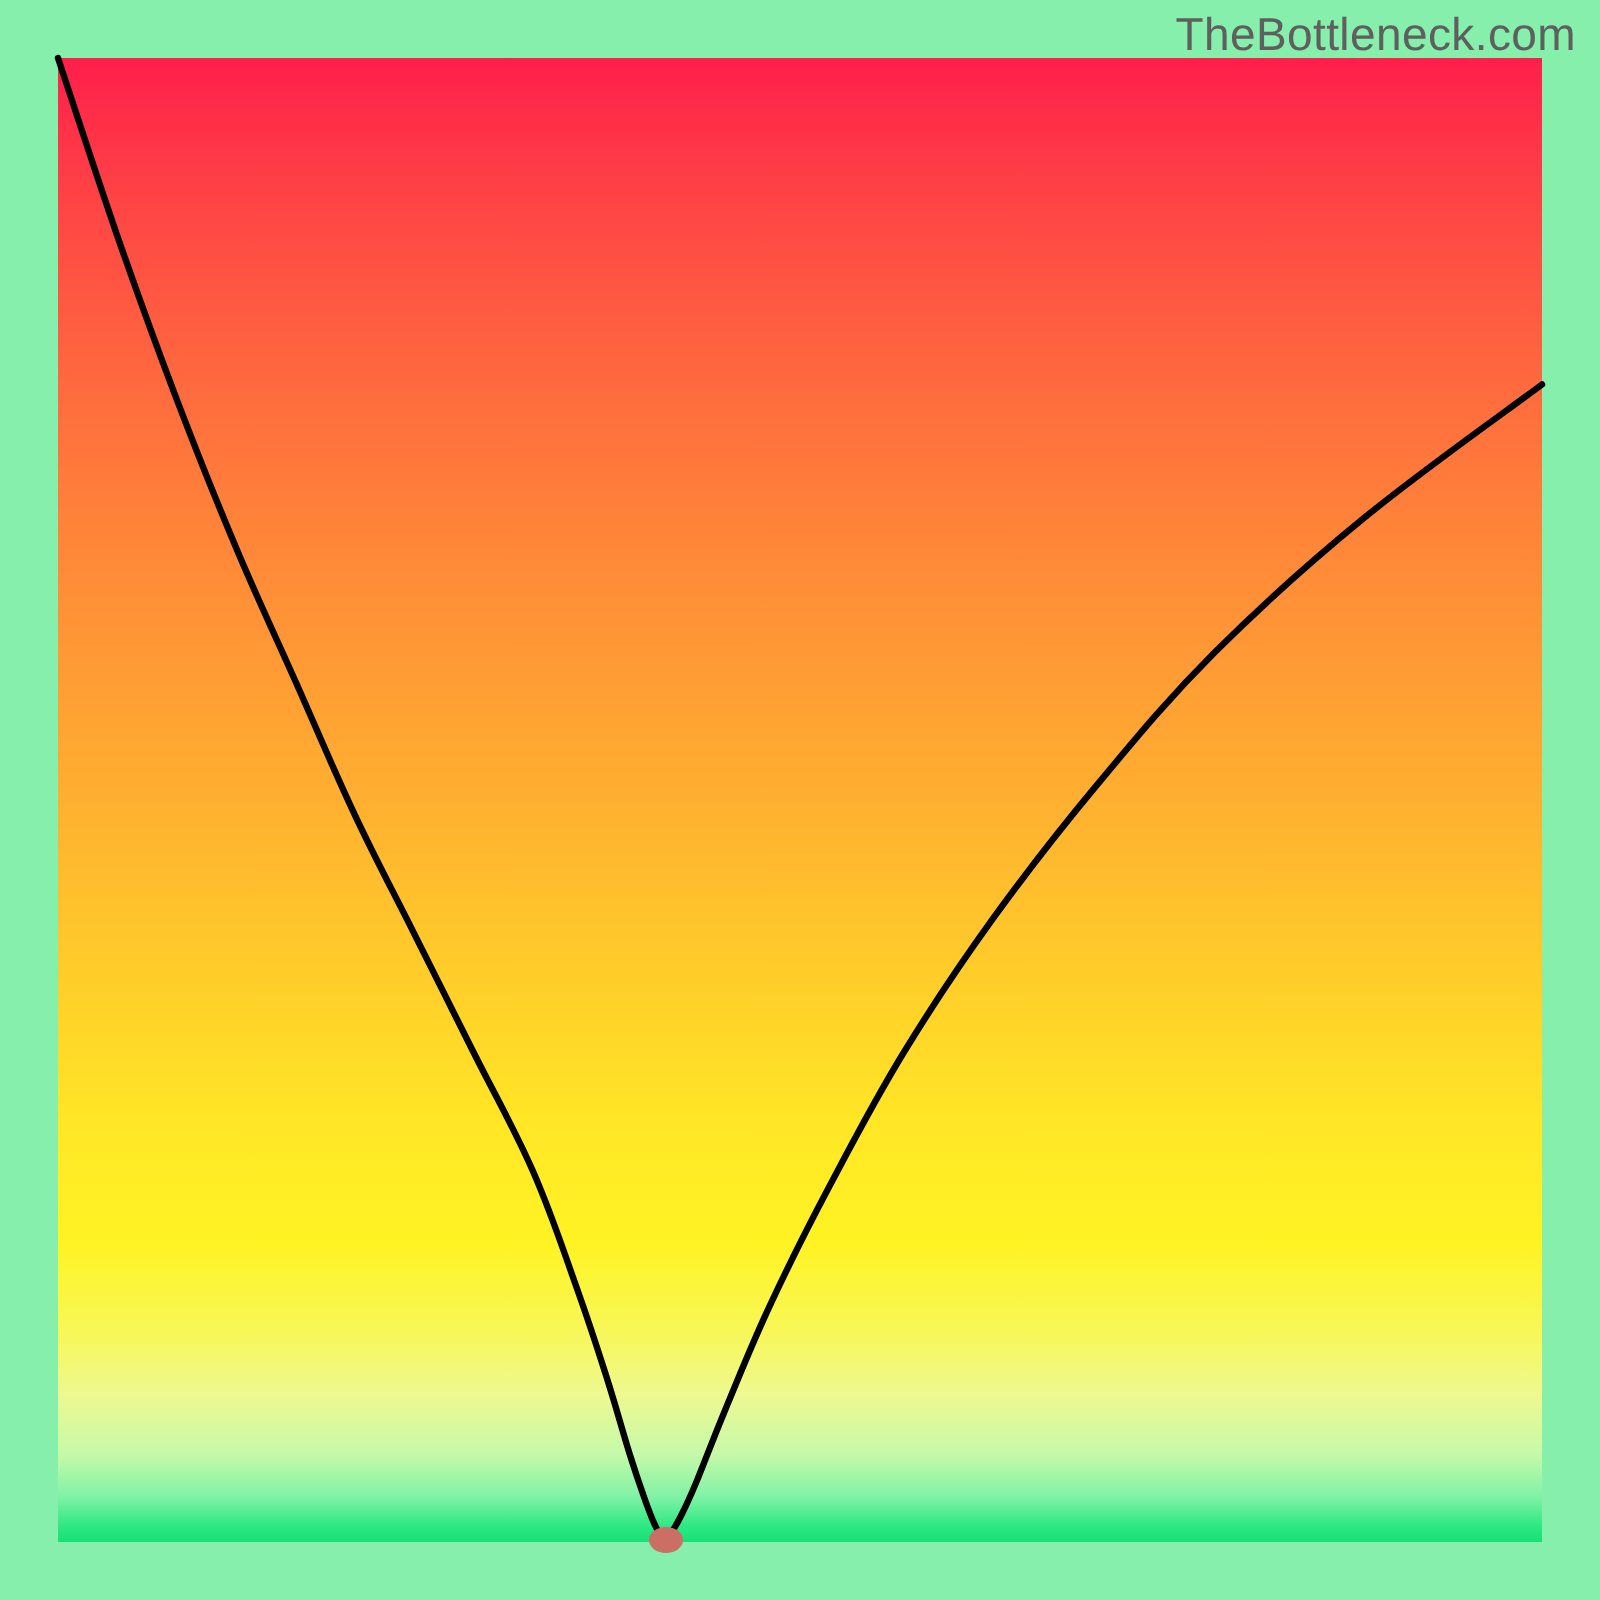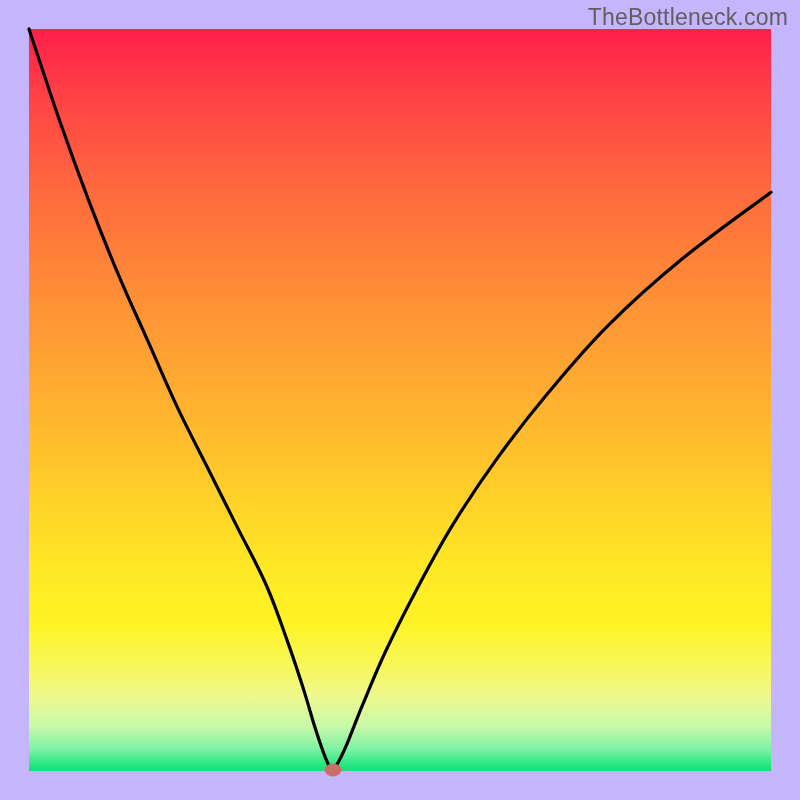--- a/index.html
+++ b/index.html
@@ -10,21 +10,21 @@
     background: #000;
     overflow: hidden;
     font-family: Arial, Helvetica, sans-serif;
   }
   .frame {
     position: absolute;
     left: 0;
     top: 0;
     width: 800px;
     height: 800px;
-    background: #c4b5fd;
+    background: #86efac;
   }
   .watermark {
     position: absolute;
     top: 4px;
     right: 12px;
     color: #5f5f5f;
     font-size: 23px;
     font-weight: 500;
     letter-spacing: 0.2px;
   }

